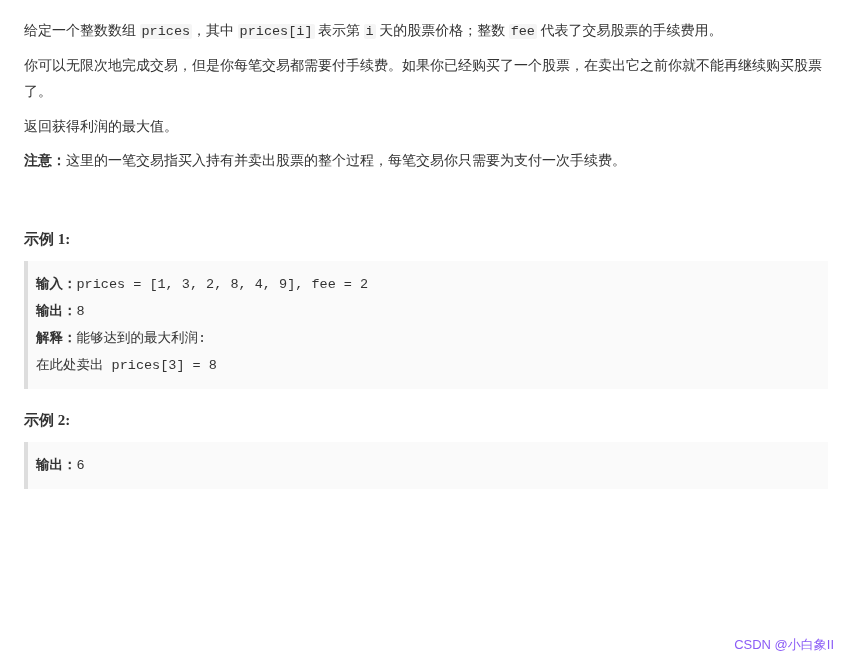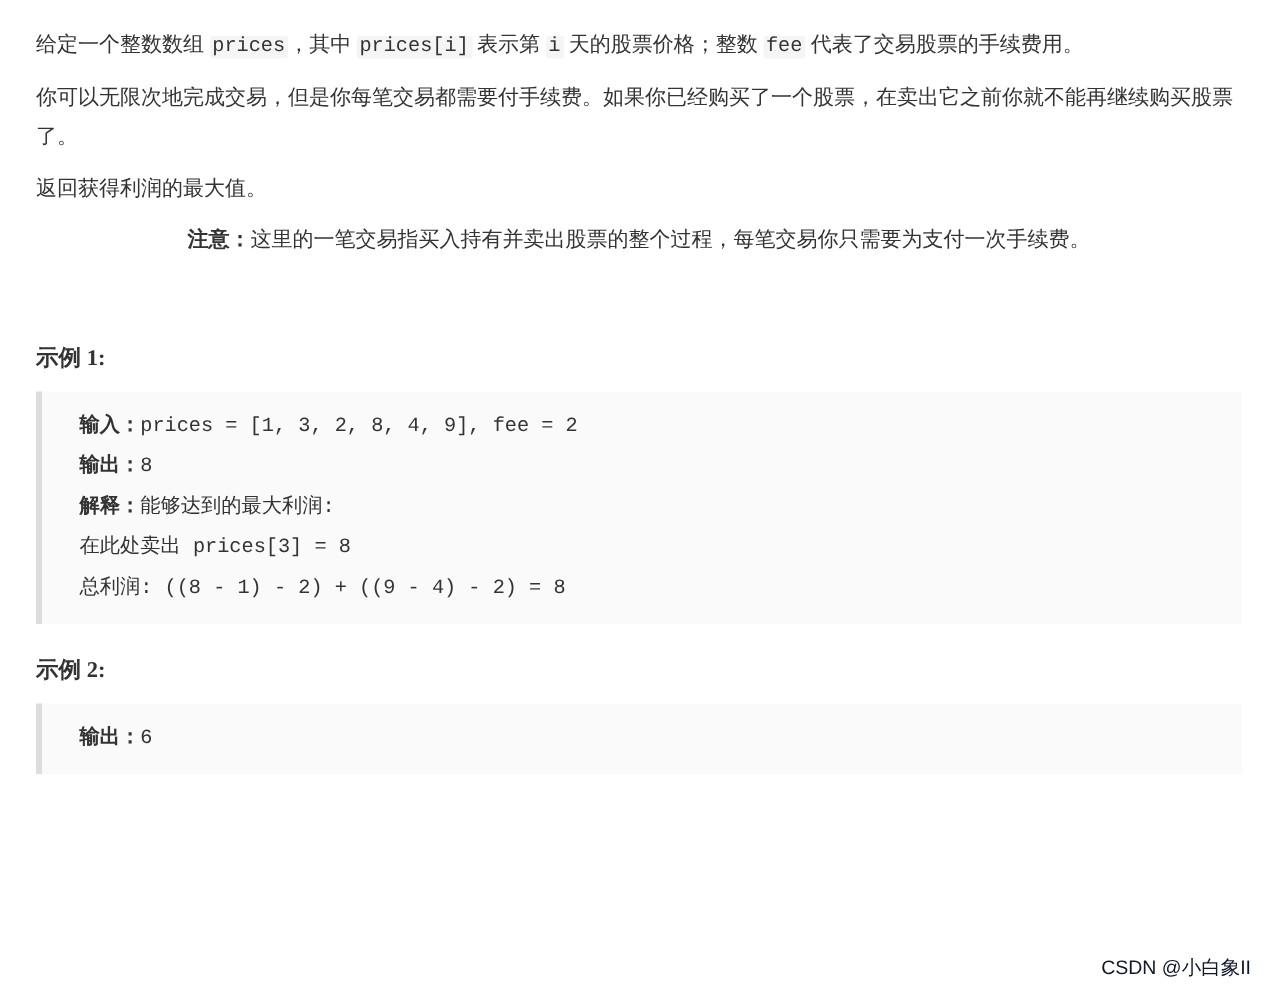--- a/index.html
+++ b/index.html
@@ -19,49 +19,48 @@
     }
     .section-title {
       font-weight: bold;
       font-size: 15px;
       margin-top: 18px;
       margin-bottom: 8px;
     }
     .note {
       margin-bottom: 8px;
       line-height: 1.9;
-      text-align: center;
     }
     .note strong {
       font-weight: bold;
     }
     .example-block {
       border-left: 4px solid #ddd;
       background: #fafafa;
-      padding: 10px 25px;
+      padding: 10px 8px;
       margin: 8px 0 14px 0;
       font-family: "Courier New", "Microsoft YaHei", monospace;
       font-size: 13.5px;
       line-height: 2;
     }
     .example-block .label {
       font-weight: bold;
     }
     code {
       font-family: "Courier New", Consolas, monospace;
       font-size: 13.5px;
       background: none;
       text-align: right;
     }
     .watermark {
       position: fixed;
       bottom: 14px;
       right: 18px;
       font-size: 13px;
-      color: #0f172a;
+      color: #8b5cf6;
       font-family: Arial, sans-serif;
     }
     .inline-code {
       font-family: "Courier New", Consolas, monospace;
       font-size: 13.5px;
       background: #f5f5f5;
       padding: 0 2px;
       border-radius: 2px;
     }
   </style>
@@ -98,21 +97,20 @@
   <div>
     <span class="label">输入：</span><code>prices = [1, 3, 2, 8, 4, 9], fee = 2</code>
   </div>
   <div>
     <span class="label">输出：</span><code>8</code>
   </div>
   <div>
     <span class="label">解释：</span>能够达到的最大利润:
   </div>
   <div><code>在此处卖出 prices[3] = 8</code></div>
-  <div><code>总利润: ((8 - 1) - 2) + ((9 - 4) - 2) = 8</code></div>
 </div>
 
 
 <div class="section-title">示例 2:</div>
 <div class="example-block">
   <div>
     <span class="label">输出：</span><code>6</code>
   </div>
 </div>
 

